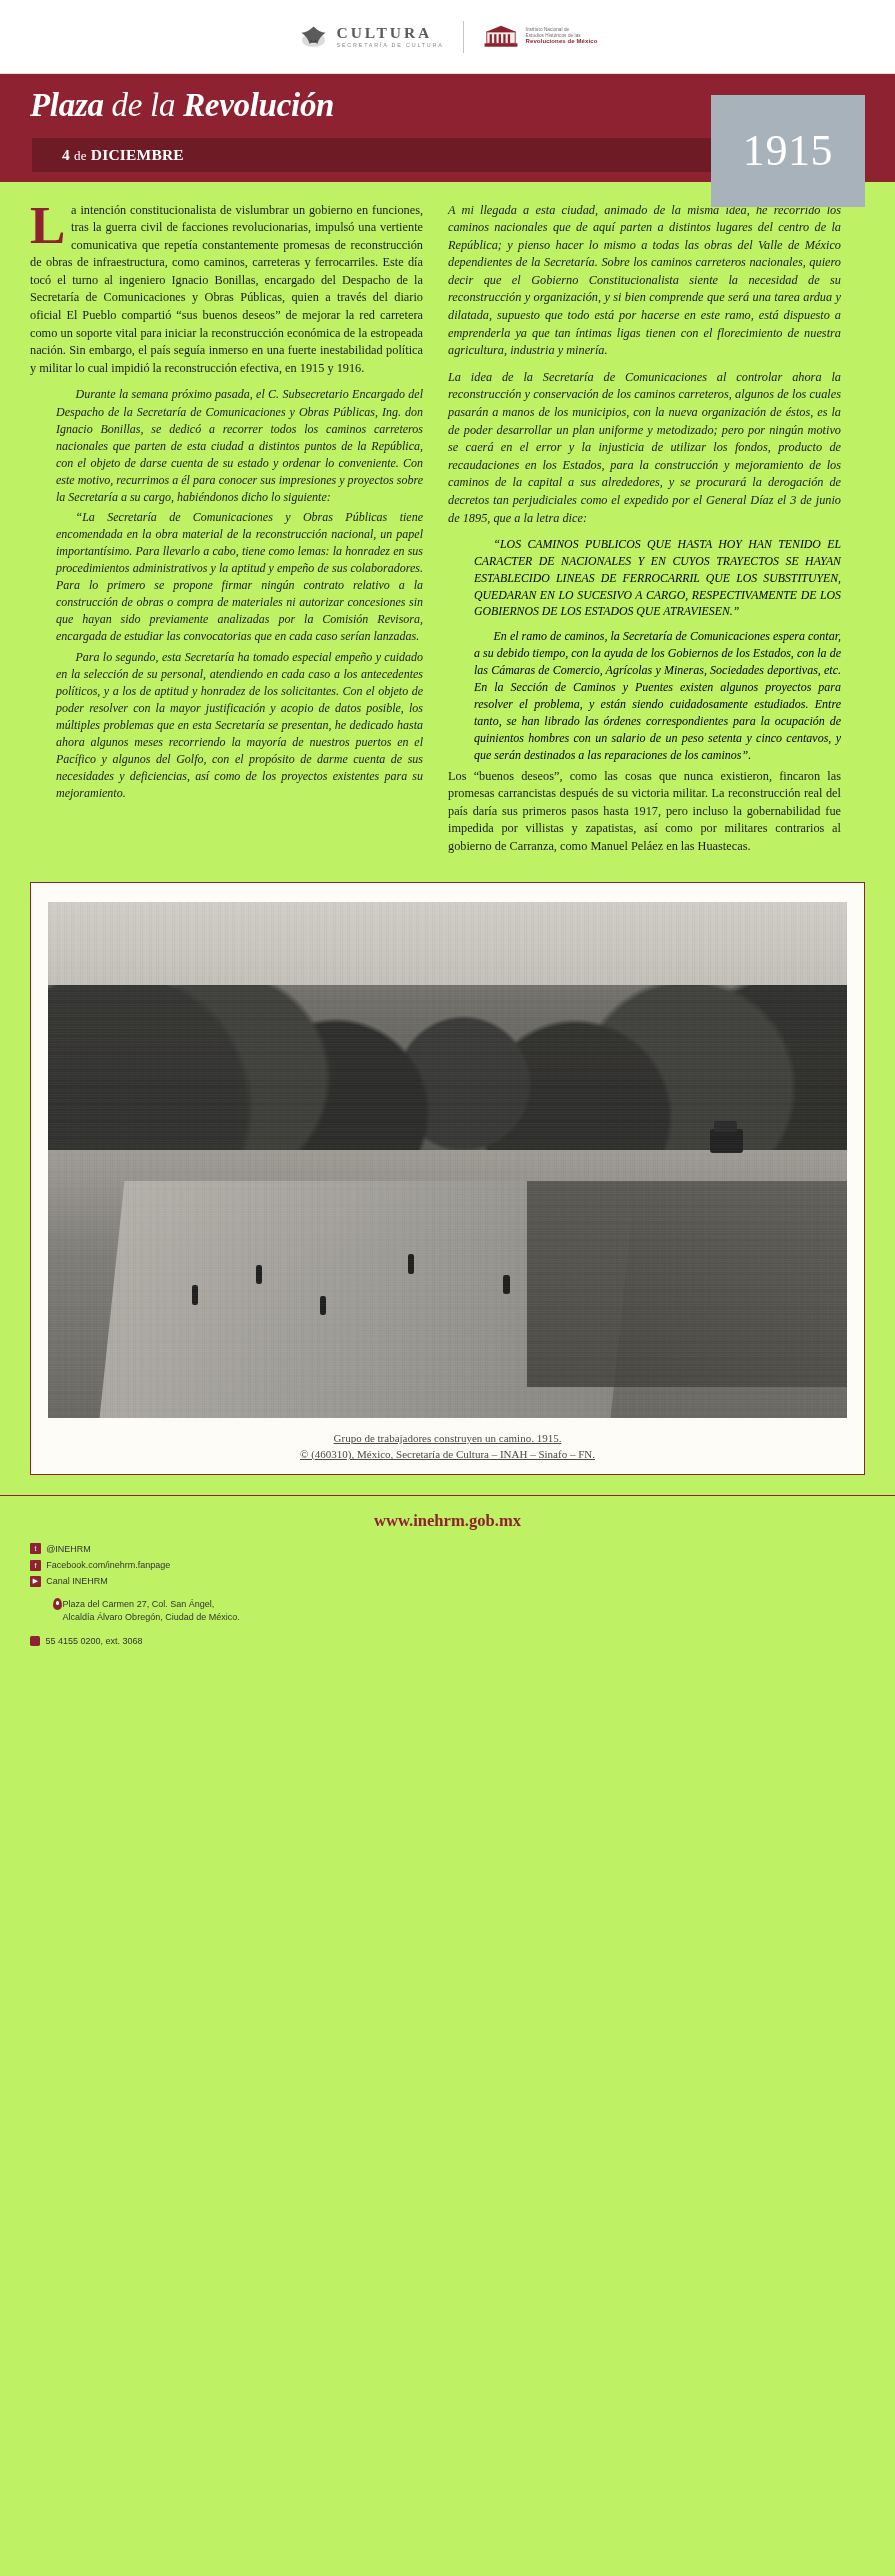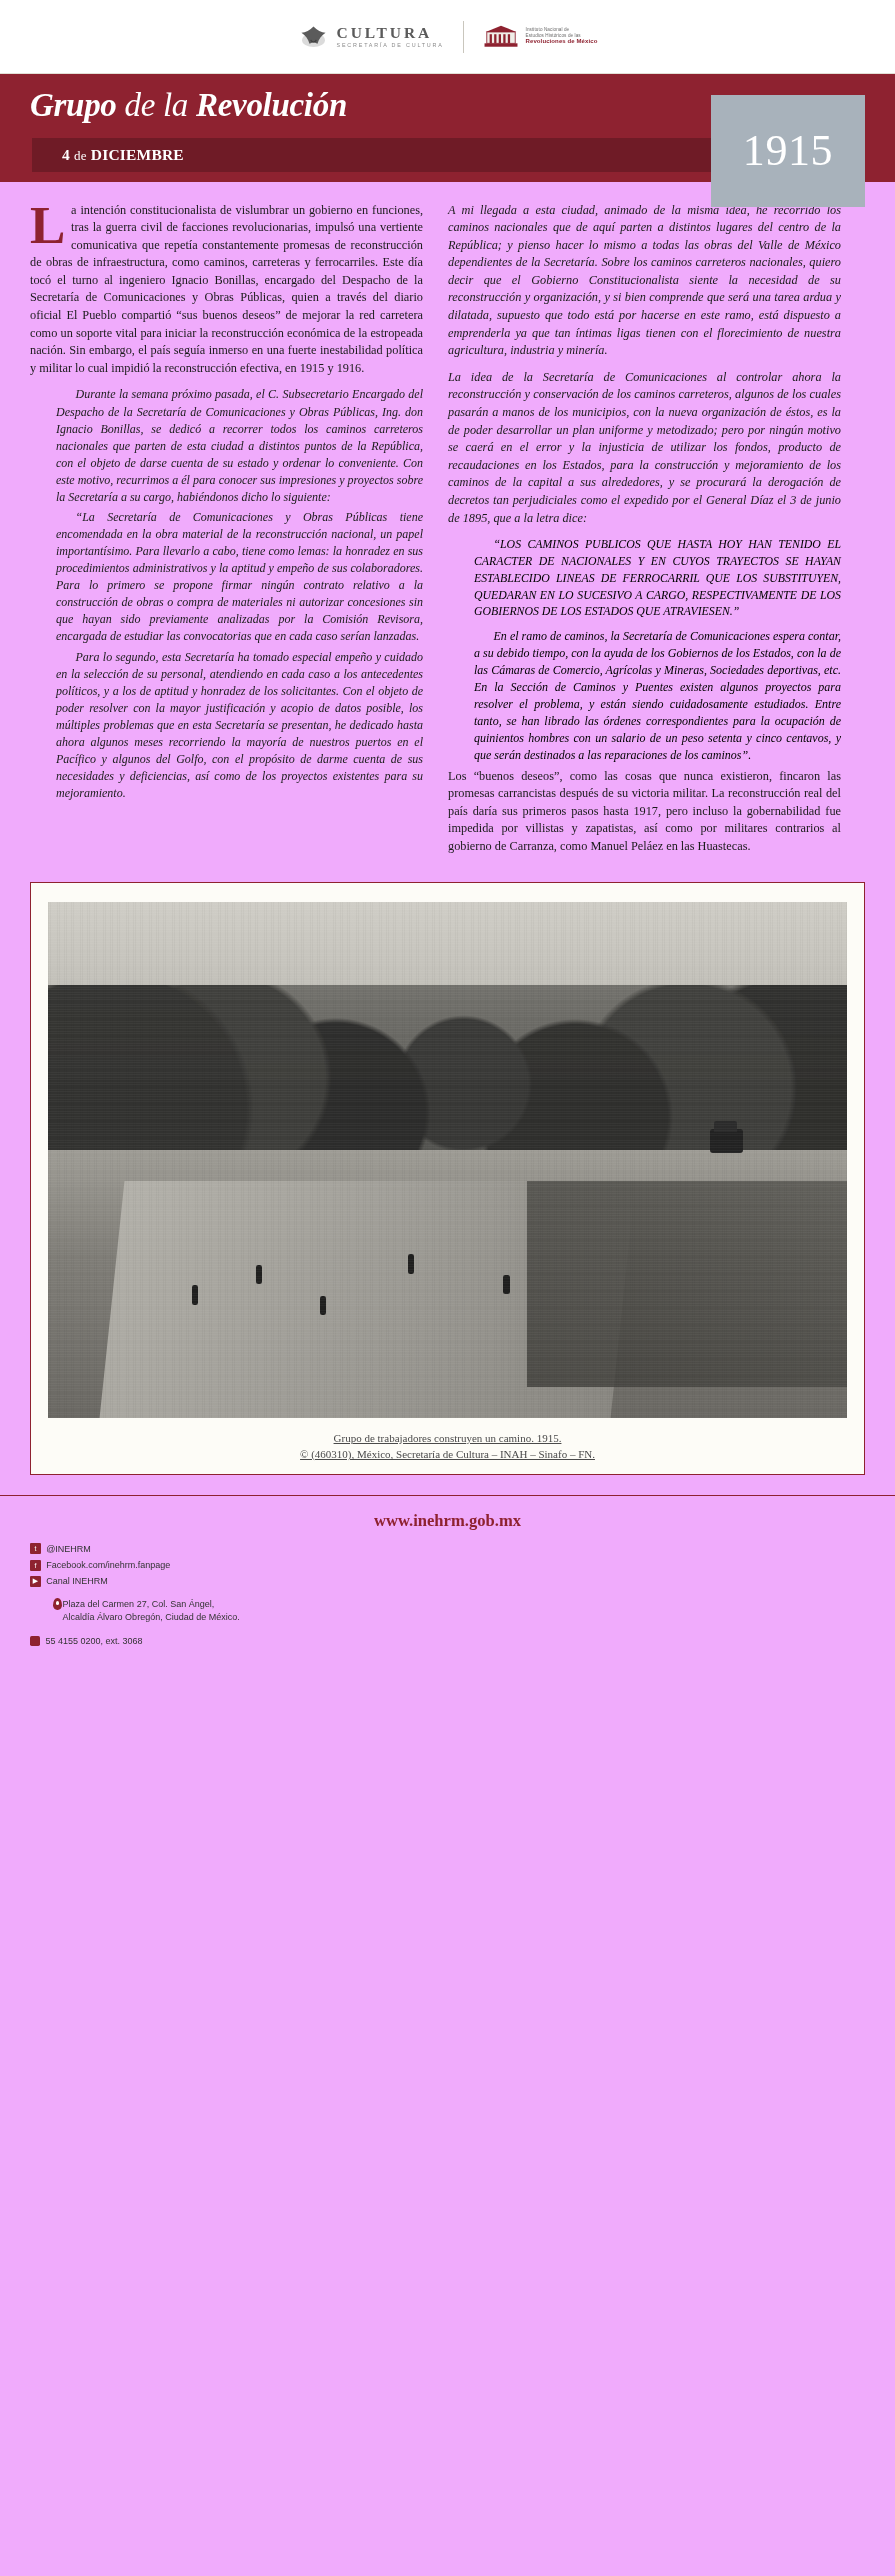--- a/index.html
+++ b/index.html
@@ -5,21 +5,21 @@
   html,body{margin:0;padding:0;}
   body{
     width:895px;
     background:#ffffff;
     font-family:"Liberation Sans", sans-serif;
     -webkit-font-smoothing:antialiased;
   }
   .page{
     width:895px;
     min-height:2576px;
-    background:#f0abfc;
+    background:#bef264;
     position:relative;
     box-sizing:border-box;
   }
   
   .logobar{
     height:73px;
     background:#ffffff;
     display:flex;
     align-items:center;
     justify-content:center;
@@ -346,21 +346,21 @@
         <div class="i1">Instituto Nacional de</div>
         <div class="i2">Estudios Históricos de las</div>
         <div class="i3">Revoluciones de México</div>
       </div>
     </div>
   </div>
 
   <div class="masthead">
     <div class="masthead-left">
       <div class="diario-title">
-        <span>Grupo</span><span class="thin"> de la </span><span>Revolución</span>
+        <span>Plaza</span><span class="thin"> de la </span><span>Revolución</span>
       </div>
     </div>
     <div class="date-wrap">
       <div class="date-text">
         <b>4</b>
         <span class="de">de</span>
         <b>DICIEMBRE</b>
       </div>
     </div>
     <div class="year-box">

